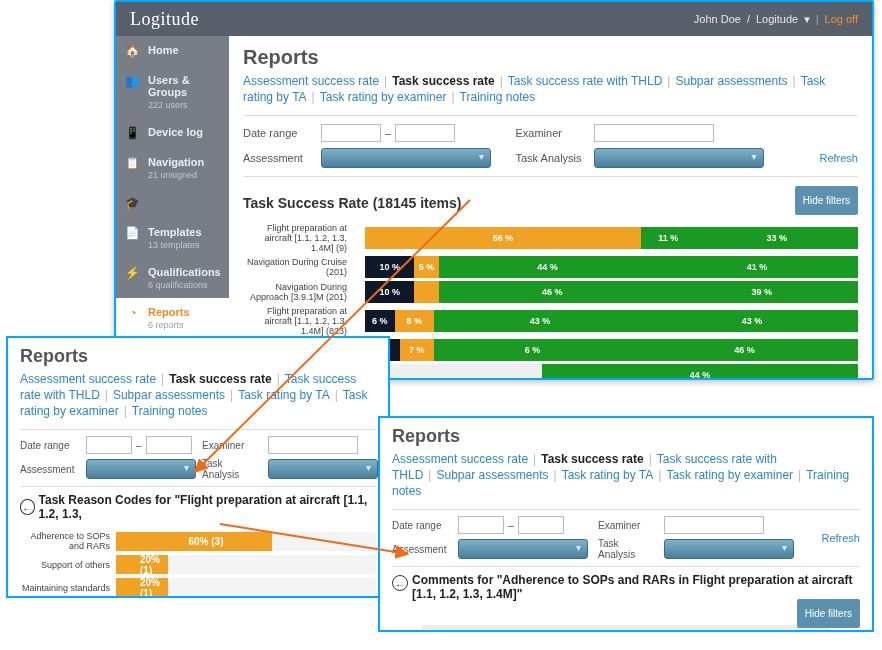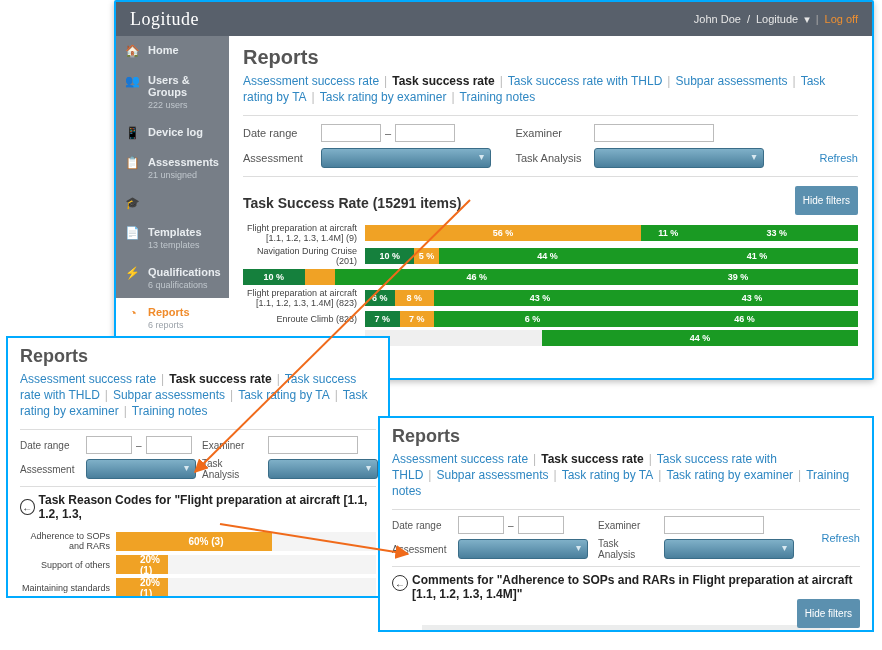--- a/index.html
+++ b/index.html
@@ -35,24 +35,24 @@
   .txt { border: 1px solid #bbb; height: 18px; width: 60px; font-size: 10px; padding: 0 3px; }
   .sel { background: linear-gradient(#7fb0c8,#4a7f9c); border: 1px solid #3a6d88; height: 20px; width: 170px; border-radius: 3px; position: relative; }
   .sel::after { content: "▾"; position: absolute; right: 6px; top: 2px; color: #d8e8f0; font-size: 10px; }
   .refresh { color: #2f87c2; font-size: 11px; text-align: right; cursor: pointer; }
 
   .section-title { font-size: 14px; font-weight: bold; color: #333; margin: 10px 0 4px; }
   .hide-filters { float: right; background: #5b90af; color: #fff; font-size: 10px; padding: 9px 8px; border-radius: 2px; cursor: pointer; }
 
   .chart { margin-top: 8px; font-size: 9px; }
   .row { display: flex; align-items: center; margin-bottom: 3px; }
-  .row .ylab { width: 122px; text-align: right; padding-right: 8px; color: #444; line-height: 10px; }
-  .row .bars { flex: 1; height: 16px; display: flex; background: #efefef; }
+  .row .ylab { width: 122px; text-align: right; padding-right: 18px; color: #444; line-height: 10px; }
+  .row .bars { flex: 1; height: 22px; display: flex; background: #efefef; }
   .seg { display: flex; align-items: center; justify-content: center; color: #fff; font-weight: bold; font-size: 9px; }
-  .red { background: #15803d; }
+  .red { background: #0f172a; }
   .orange { background: #f0a225; }
   .green { background: #1a9a23; }
 
   
   .popup-mid { left: 6px; top: 336px; width: 384px; height: 262px; overflow: hidden; padding: 8px 12px; }
   .popup-low { left: 378px; top: 416px; width: 496px; height: 216px; overflow: hidden; padding: 8px 12px; }
   .popup-mid .h1, .popup-low .h1 { font-size: 18px; }
   .back-circle { display: inline-flex; width: 16px; height: 16px; border: 1.5px solid #333; border-radius: 50%; align-items: center; justify-content: center; font-size: 10px; margin-right: 4px; cursor: pointer; }
   .sub-title { font-size: 12px; font-weight: bold; color: #222; margin: 6px 0; display: flex; align-items: center; }
   .mini-chart { margin-top: 10px; font-size: 9px; }
@@ -96,21 +96,21 @@
         <div class="side-item">
           <span class="ico">👥</span>
           <span><span class="lab">Users &amp; Groups</span><span class="sub">222 users</span></span>
         </div>
         <div class="side-item">
           <span class="ico">📱</span>
           <span><span class="lab">Device log</span></span>
         </div>
         <div class="side-item">
           <span class="ico">📋</span>
-          <span><span class="lab">Assessments</span><span class="sub">21 unsigned</span></span>
+          <span><span class="lab">Navigation</span><span class="sub">21 unsigned</span></span>
         </div>
         <div class="side-item">
           <span class="ico">🎓</span>
         </div>
         <div class="side-item">
           <span class="ico">📄</span>
           <span><span class="lab">Templates</span><span class="sub">13 templates</span></span>
         </div>
         <div class="side-item">
           <span class="ico">⚡</span>
@@ -142,21 +142,21 @@
         <span></span>
 
         <span class="lbl">Assessment</span>
         <div class="sel"></div>
         <span class="lbl">Task Analysis</span>
         <div class="sel"></div>
         <span class="refresh">Refresh</span>
       </div>
 
       <div style="display:flex; align-items:center; margin-top:8px;">
-        <div class="section-title">Task Success Rate (15291 items)</div>
+        <div class="section-title">Task Success Rate (18145 items)</div>
         <span style="flex:1"></span>
         <span class="hide-filters">Hide filters</span>
       </div>
 
       <div class="chart" id="main-chart">
           <div class="row">
             <div class="ylab">Flight preparation at aircraft [1.1, 1.2, 1.3, 1.4M] (9)</div>
             <div class="bars">
               <div class="seg orange" style="width: 56%;">56 %</div>
               <div class="seg green" style="width: 11%;">11 %</div>
@@ -166,20 +166,21 @@
           <div class="row">
             <div class="ylab">Navigation During Cruise (201)</div>
             <div class="bars">
               <div class="seg red" style="width: 10%;">10 %</div>
               <div class="seg orange" style="width: 5%;">5 %</div>
               <div class="seg green" style="width: 44%;">44 %</div>
               <div class="seg green" style="width: 41%;">41 %</div>
             </div>
           </div>
           <div class="row">
+            <div class="ylab">Navigation During Approach [3.9.1]M (201)</div>
             <div class="bars">
               <div class="seg red" style="width: 10%;">10 %</div>
               <div class="seg orange" style="width: 5%;"></div>
               <div class="seg green" style="width: 46%;">46 %</div>
               <div class="seg green" style="width: 39%;">39 %</div>
             </div>
           </div>
           <div class="row">
             <div class="ylab">Flight preparation at aircraft [1.1, 1.2, 1.3, 1.4M] (823)</div>
             <div class="bars">

